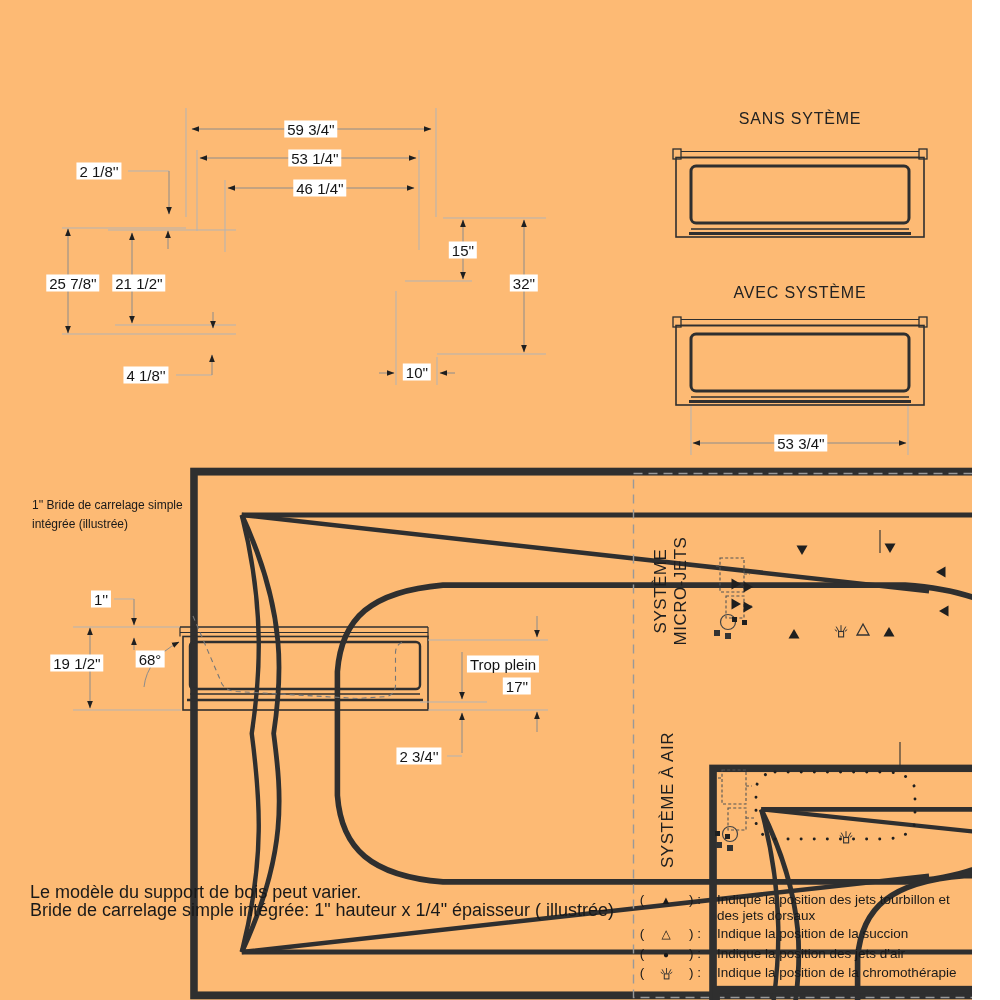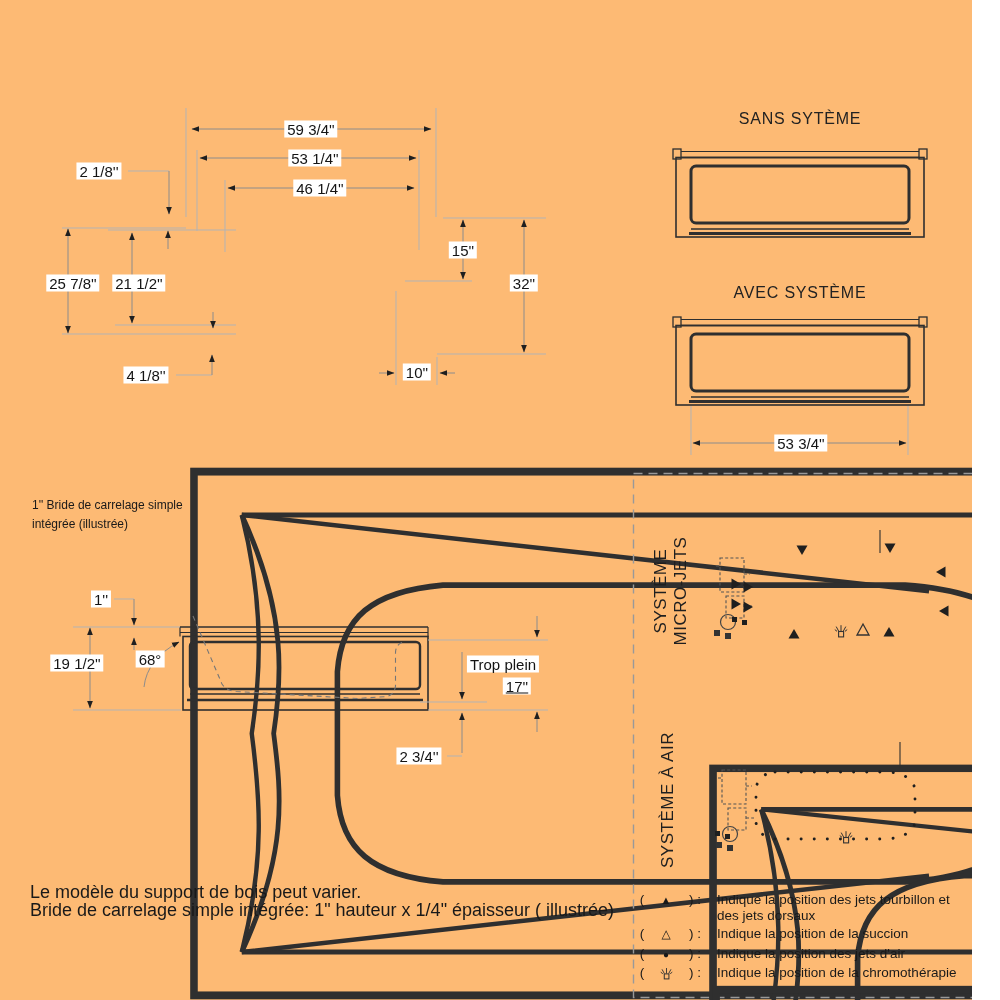--- a/index.html
+++ b/index.html
@@ -245,21 +245,21 @@
 
 <div class="blk flange-note" style="left:32px;top:496px;">
   <div>1'' Bride de carrelage simple</div>
   <div>intégrée (illustrée)</div>
 </div>
 
 <div class="txt dim" style="left:101px;top:599px;">1''</div>
 <div class="txt dim" style="left:77px;top:663px;">19 1/2''</div>
 <div class="txt dim" style="left:150px;top:659px;">68°</div>
 <div class="txt dim" style="left:503px;top:664px;">Trop plein</div>
-<div class="txt dim" style="left:517px;top:686px;text-decoration:underline;">17''</div>
+<div class="txt dim" style="left:517px;top:686px;">17''</div>
 <div class="txt dim" style="left:419px;top:756px;">2 3/4''</div>
 
 <div class="vlabel" style="left:611px;top:571px;width:120px;height:40px;">
   <div>SYSTÈME</div>
   <div>MICRO-JETS</div>
 </div>
 <div class="vlabel" style="left:584px;top:789px;width:170px;height:22px;">
   <div>SYSTÈME À AIR</div>
 </div>
 

